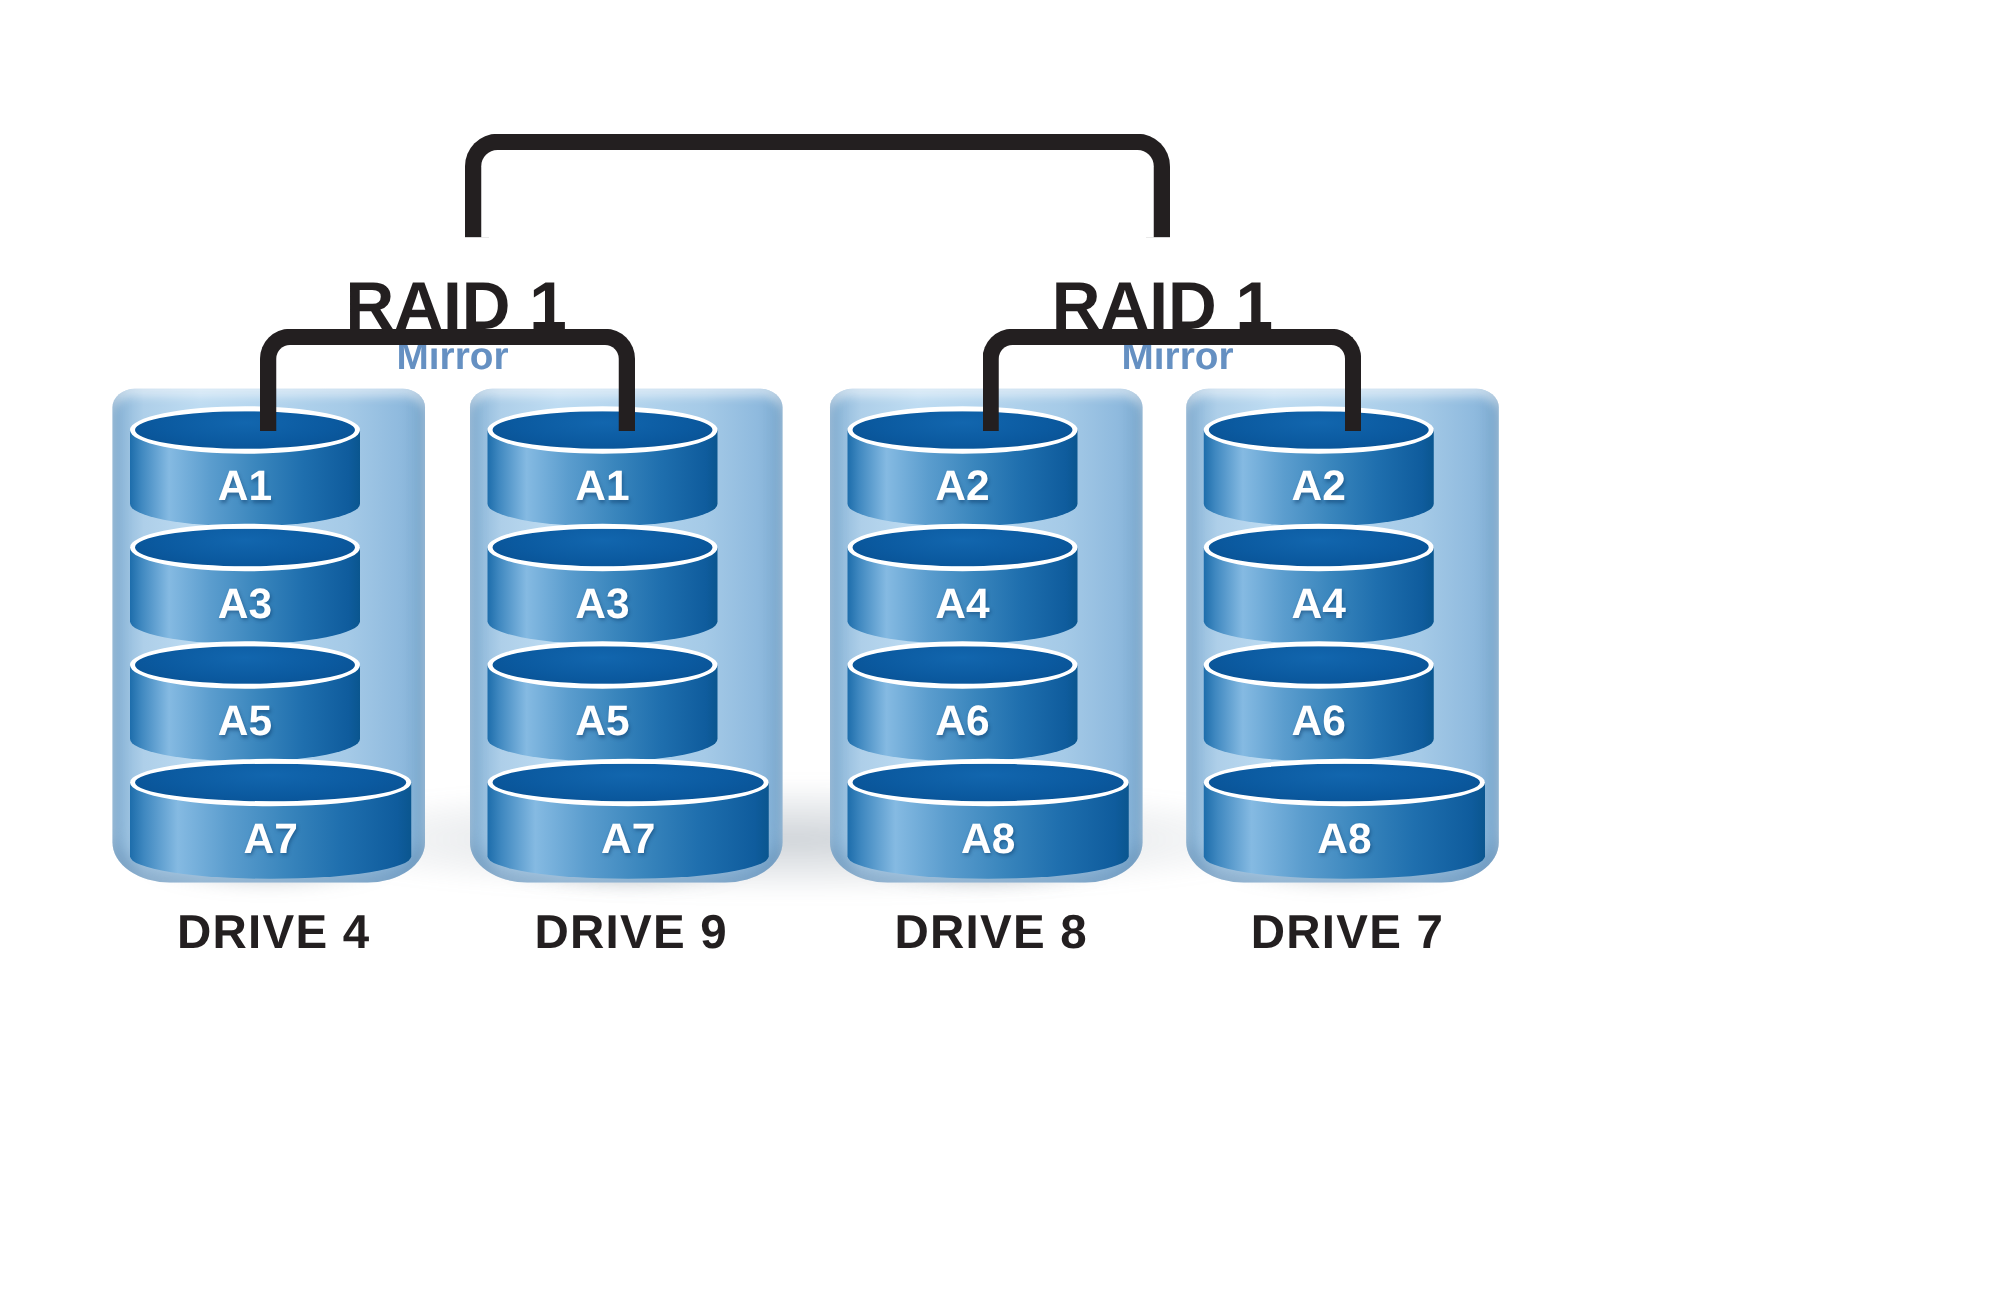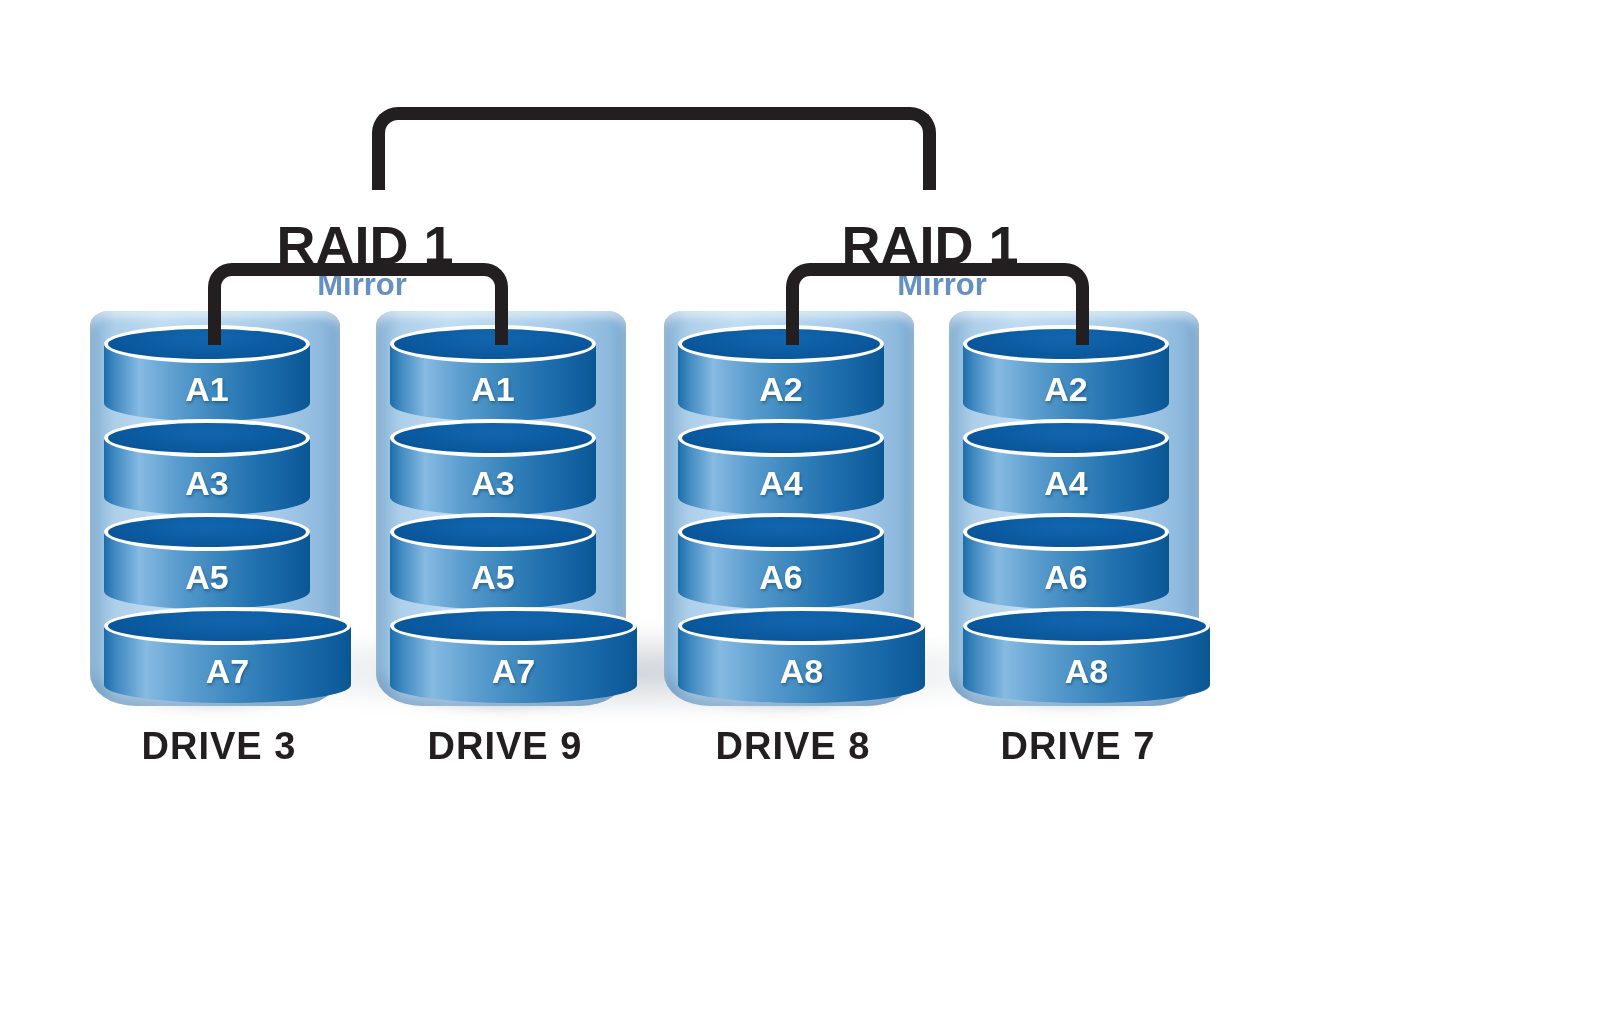--- a/index.html
+++ b/index.html
@@ -55,21 +55,21 @@
     filter:blur(6px);
     z-index:0;
   }
   .casing{
     position:absolute;inset:0;
     background:linear-gradient(90deg,#85b2d6 0%,#aecfe9 10%,#bedcf2 28%,#b4d5ee 50%,#a5cae7 75%,#8fbade 92%,#7fadd2 100%);
     border-radius:18px 18px 46px 46px / 15px 15px 32px 32px;
     box-shadow:inset 0 -10px 14px rgba(70,110,150,0.35), inset 0 6px 8px rgba(255,255,255,0.55);
     z-index:1;
   }
-  .seg{position:absolute;left:14px;width:206px;height:96px;z-index:2;}
+  .seg{position:absolute;left:14px;width:184px;height:96px;z-index:2;}
   .seg.s0{top:14px;}
   .seg.s1{top:108px;}
   .seg.s2{top:202px;}
   .seg.s3{top:296px;padding-left:41px;}
   .seg-body{
     position:absolute;left:0;right:0;top:17px;height:79px;
     background:linear-gradient(90deg,#1d6dab 0%,#3f88c0 5%,#85bae2 17%,#5b9dce 35%,#3a86bd 55%,#1f6fae 75%,#0f5c9d 95%,#0a568f 100%);
     border-radius:3px 3px 50% 50% / 3px 3px 18px 18px;
     display:flex;align-items:center;justify-content:center;
     padding-top:16px;box-sizing:border-box;
@@ -209,18 +209,18 @@
       <div class="seg-top"></div>
     </div>
     <div class="seg s3">
       <div class="seg-body">
           <span class="seg-label">A8</span>
         </div>
       <div class="seg-top"></div>
     </div>
   </div>
 
-  <div class="txt drive-label" style="left:219px;">DRIVE 3</div>
+  <div class="txt drive-label" style="left:219px;">DRIVE 4</div>
   <div class="txt drive-label" style="left:505px;">DRIVE 9</div>
   <div class="txt drive-label" style="left:793px;">DRIVE 8</div>
   <div class="txt drive-label" style="left:1078px;">DRIVE 7</div>
 
 </div>
 
 </body></html>

